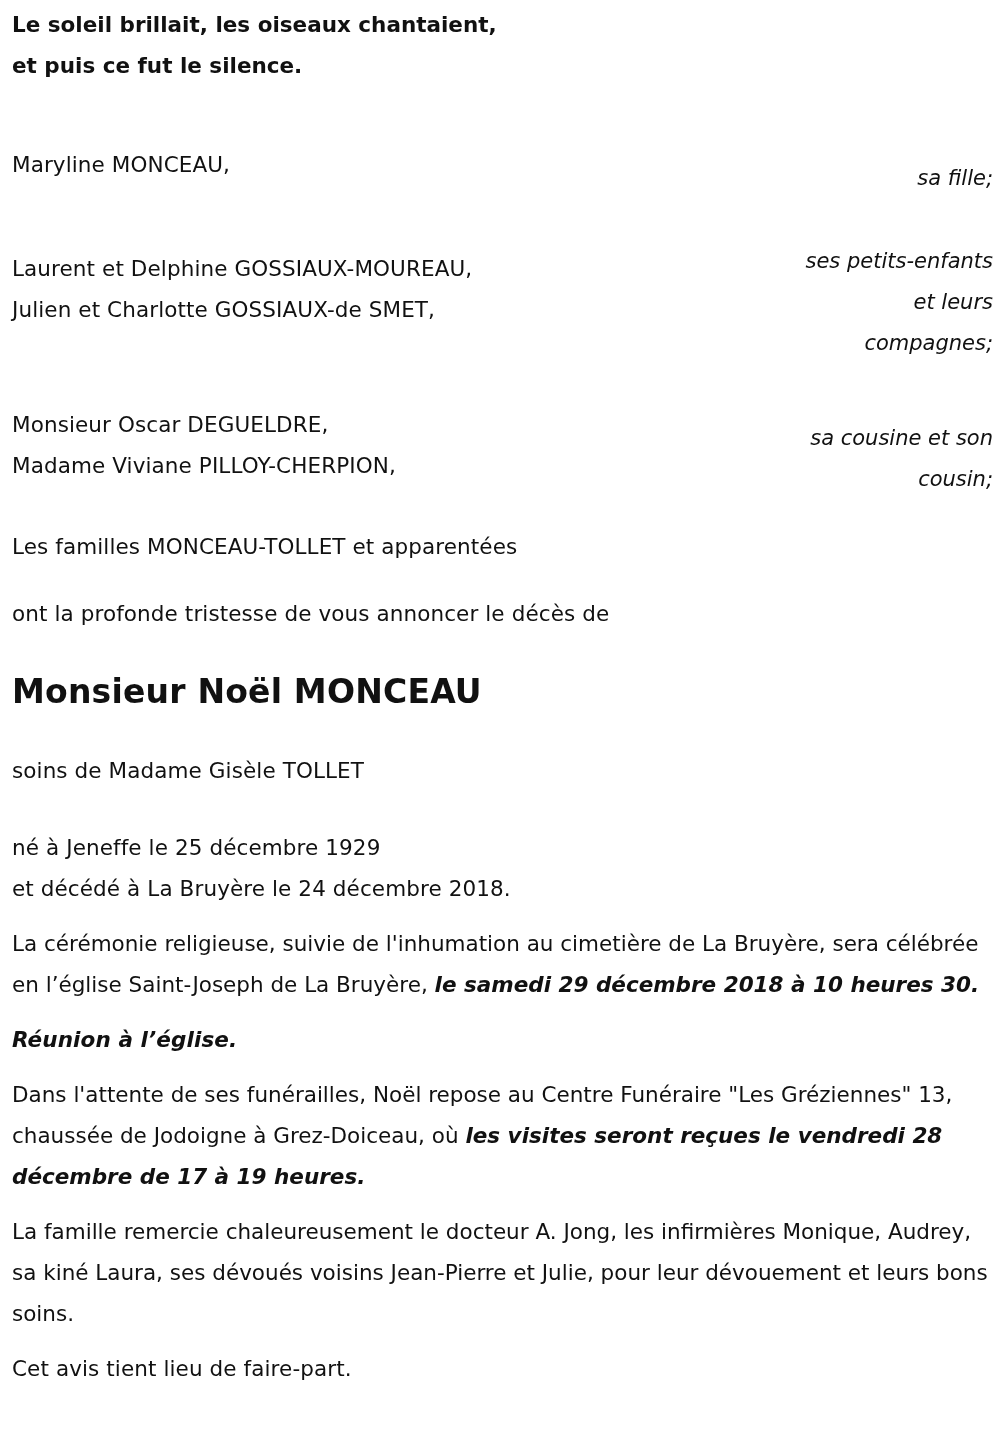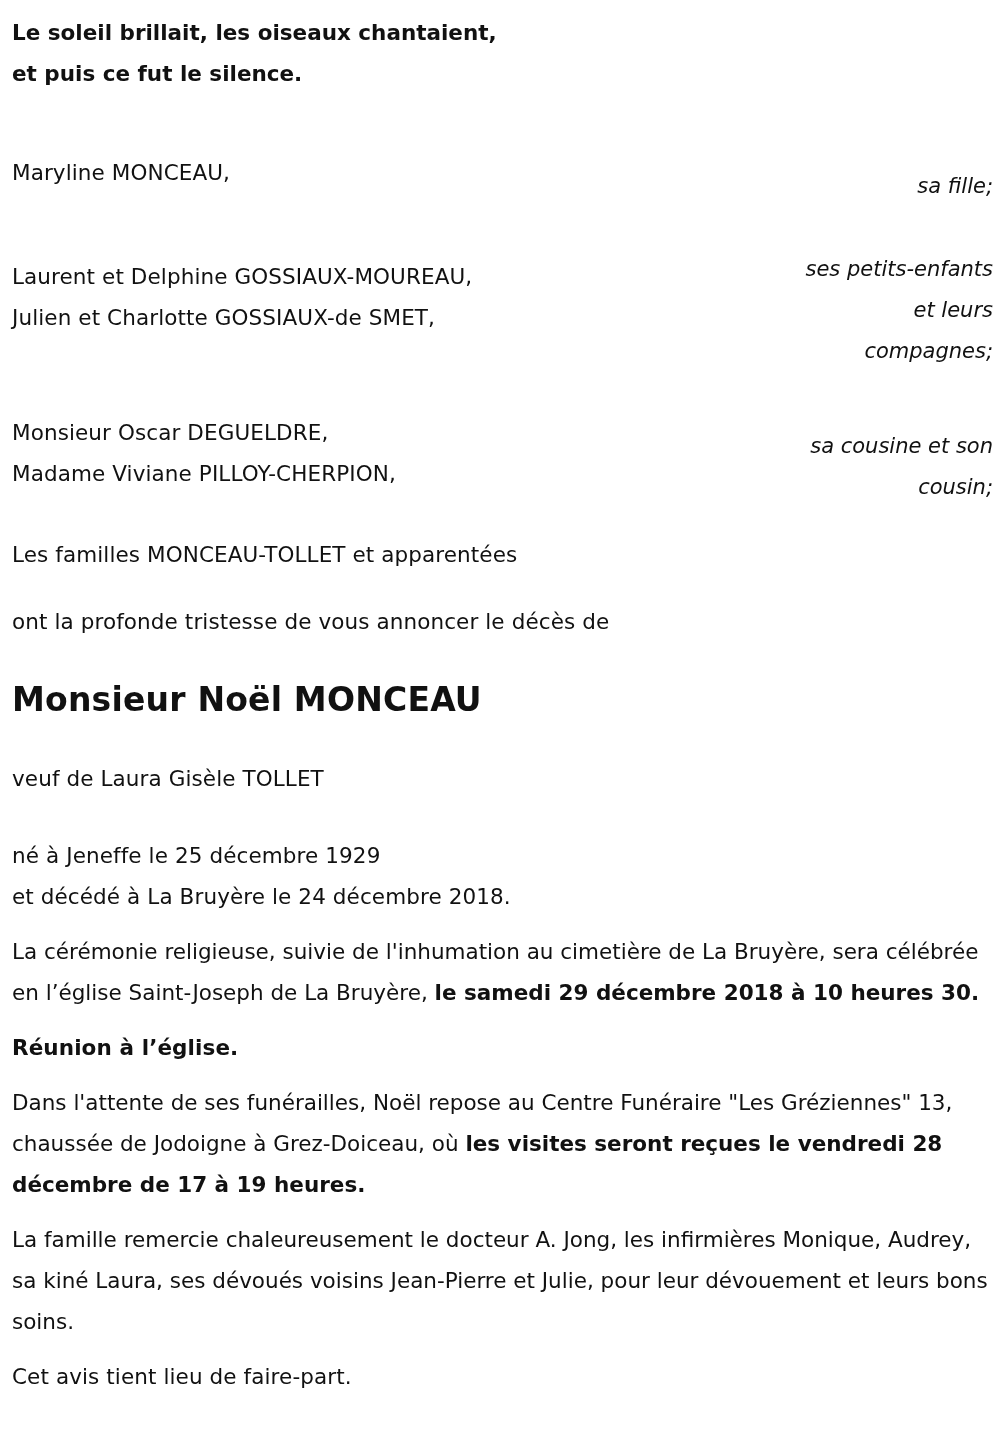--- a/index.html
+++ b/index.html
@@ -13,33 +13,34 @@
     font-family: "DejaVu Sans", sans-serif;
     color: #111111;
     -webkit-font-smoothing: antialiased;
   }
 
   .page {
     position: relative;
     width: 1000px;
     height: 1444px;
     box-sizing: border-box;
-    padding: 12px 8px 0 12px;
+    padding: 4px 8px 0 12px;
     overflow: hidden;
   }
 
   
   .line {
     font-size: 21.5px;
     line-height: 41px;
     letter-spacing: 0.1px;
     white-space: pre-wrap;
   }
   .bold {
     font-weight: 700;
+    font-style: italic;
   }
   .epigraph {
     font-size: 21.5px;
     font-weight: 700;
     line-height: 41px;
   }
 
   
   .relation-block {
     display: flex;
@@ -132,21 +133,21 @@
   <div class="sp-md"></div>
 
   <div class="line">ont la profonde tristesse de vous annoncer le décès de</div>
 
   <div class="sp-lg"></div>
 
   <div class="deceased-name">Monsieur Noël MONCEAU</div>
 
   <div class="sp-lg"></div>
 
-  <div class="line">veuf de Laura Gisèle TOLLET</div>
+  <div class="line">soins de Madame Gisèle TOLLET</div>
 
   <div class="sp-lg"></div>
 
   <div class="line">né à Jeneffe le 25 décembre 1929</div>
   <div class="line">et décédé à La Bruyère le 24 décembre 2018.</div>
 
   <div class="sp-sm"></div>
 
   <div class="para"><span>La cérémonie religieuse, suivie de l'inhumation au cimetière de La Bruyère, sera célébrée en l’église Saint-Joseph de La Bruyère, </span><span class="bold">le samedi 29 décembre 2018 à 10 heures 30.</span></div>
 

